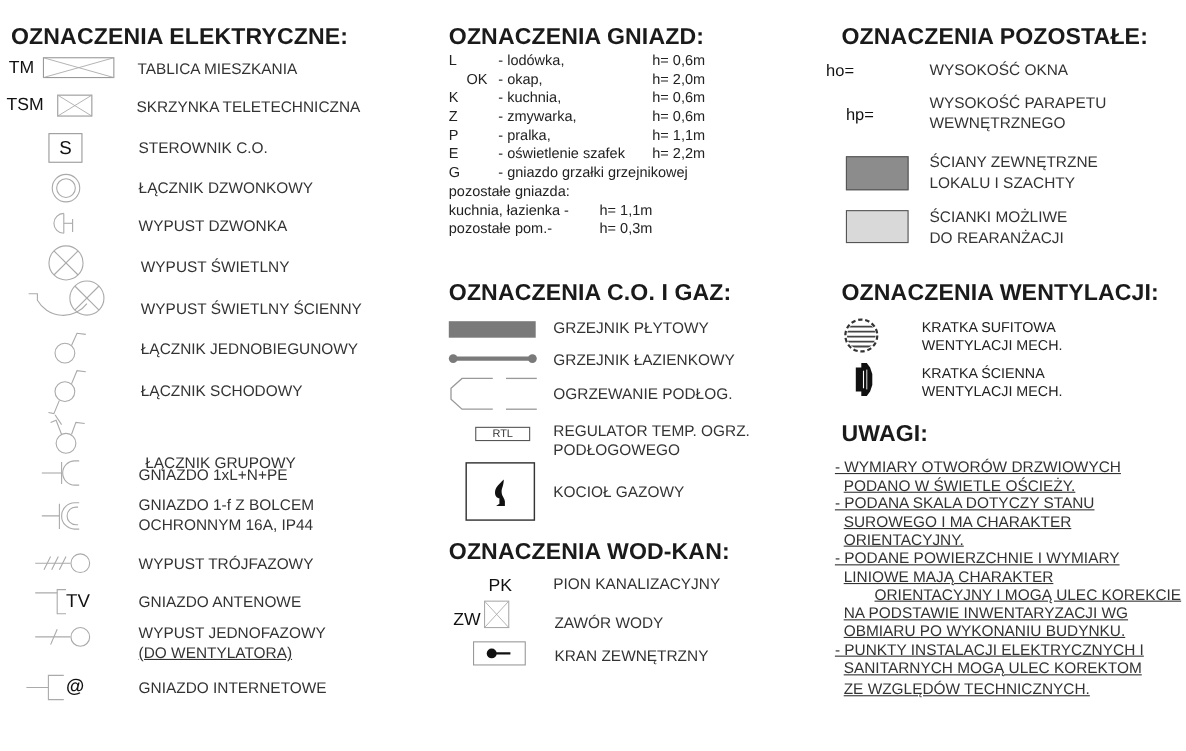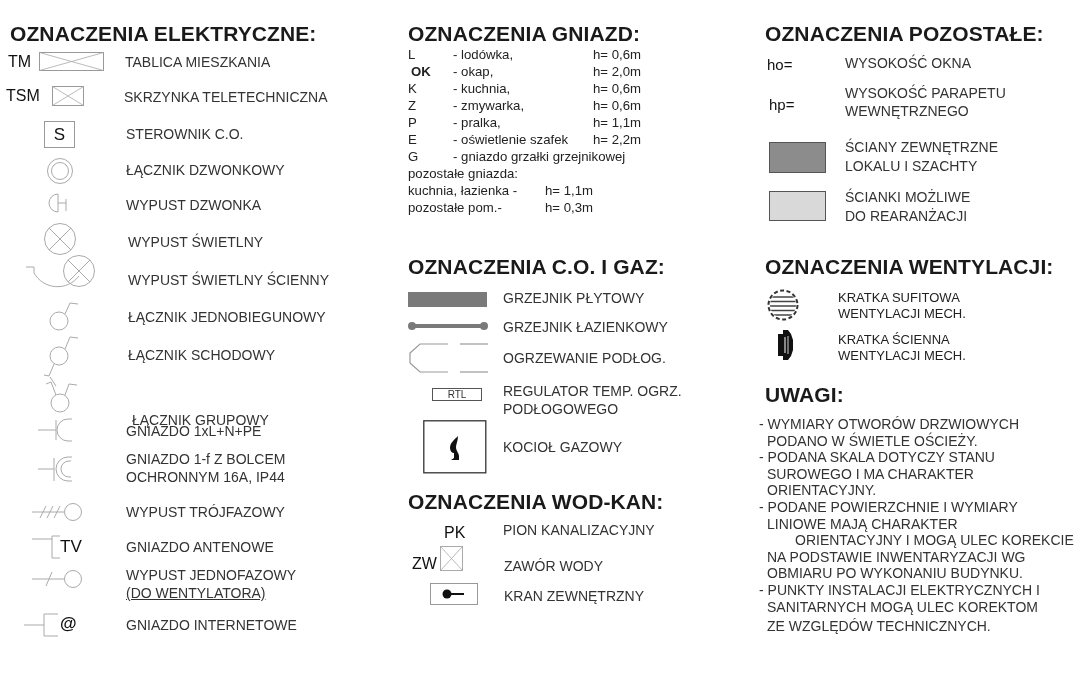--- a/index.html
+++ b/index.html
@@ -4,21 +4,21 @@
 <style>
   * { box-sizing: border-box; margin: 0; padding: 0; }
   html, body { width: 1078px; height: 683px; background: #ffffff; overflow: hidden; }
   body { position: relative; font-family: "Liberation Sans", "DejaVu Sans", sans-serif; color: #2a2a2a; }
   .abs { position: absolute; }
   .h { font-weight: bold; font-size: 21px; color: #1a1a1a; letter-spacing: 0.1px; white-space: nowrap; }
   .lbl { font-size: 14px; color: #333; white-space: nowrap; line-height: 18px; }
   .small { font-size: 13px; color: #222; white-space: nowrap; line-height: 15px; }
   .sym-txt { font-size: 16px; color: #111; white-space: nowrap; }
   svg { position: absolute; overflow: visible; }
-  .notes div { font-size: 14px; color: #333; line-height: 16.6px; white-space: nowrap; }
+  .notes div { font-size: 14px; color: #333; line-height: 16.6px; white-space: nowrap; text-decoration: underline; }
   .gn-row { position: absolute; left: 408px; font-size: 13.2px; color: #222; white-space: nowrap; line-height: 15px; }
   .gn-row span { position: absolute; top: 0; }
 </style>
 </head>
 <body>
 
 <div>
   <div class="abs h" style="left:10px; top:22px;">OZNACZENIA ELEKTRYCZNE:</div>
 
   <div class="abs sym-txt" style="left:8px; top:53px;">TM</div>
@@ -140,21 +140,21 @@
 
 <div>
   <div class="abs h" style="left:408px; top:22px;">OZNACZENIA GNIAZD:</div>
 
   <div class="gn-row" style="top:47px;">
     <span style="left:0;">L</span>
     <span style="left:45px;">- lodówka,</span>
     <span style="left:185px;">h= 0,6m</span>
   </div>
   <div class="gn-row" style="top:64px;">
-    <span style="left:3px;font-weight:bold;">OK</span>
+    <span style="left:16px;">OK</span>
     <span style="left:45px;">- okap,</span>
     <span style="left:185px;">h= 2,0m</span>
   </div>
   <div class="gn-row" style="top:81px;">
     <span style="left:0;">K</span>
     <span style="left:45px;">- kuchnia,</span>
     <span style="left:185px;">h= 0,6m</span>
   </div>
   <div class="gn-row" style="top:98px;">
     <span style="left:0;">Z</span>
@@ -235,21 +235,21 @@
     <rect x="0.5" y="0.5" width="47" height="21" fill="none" stroke="#999" stroke-width="1"></rect>
     <circle cx="17" cy="11" r="4.5" fill="#111"></circle>
     <line x1="17" y1="11" x2="34" y2="11" stroke="#111" stroke-width="2"></line>
   </svg>
   <div class="abs lbl" style="left:504px; top:587px;">KRAN ZEWNĘTRZNY</div>
 </div>
 
 <div>
   <div class="abs h" style="left:765px; top:22px;">OZNACZENIA POZOSTAŁE:</div>
 
-  <div class="abs sym-txt" style="left:767px; top:56px; font-size:15px;text-align:right;">ho=</div>
+  <div class="abs sym-txt" style="left:751px; top:56px; font-size:15px;text-align:right;">ho=</div>
   <div class="abs lbl" style="left:845px; top:54px;">WYSOKOŚĆ OKNA</div>
 
   <div class="abs sym-txt" style="left:769px; top:96px; font-size:15px;">hp=</div>
   <div class="abs lbl" style="left:845px; top:84px;">WYSOKOŚĆ PARAPETU</div>
   <div class="abs lbl" style="left:845px; top:102px;">WEWNĘTRZNEGO</div>
 
   <div class="abs" style="left:769px; top:142px; width:57px; height:31px; background:#8c8c8c; border:1.5px solid #555;"></div>
   <div class="abs lbl" style="left:845px; top:138px;">ŚCIANY ZEWNĘTRZNE</div>
   <div class="abs lbl" style="left:845px; top:157px;">LOKALU I SZACHTY</div>
 

